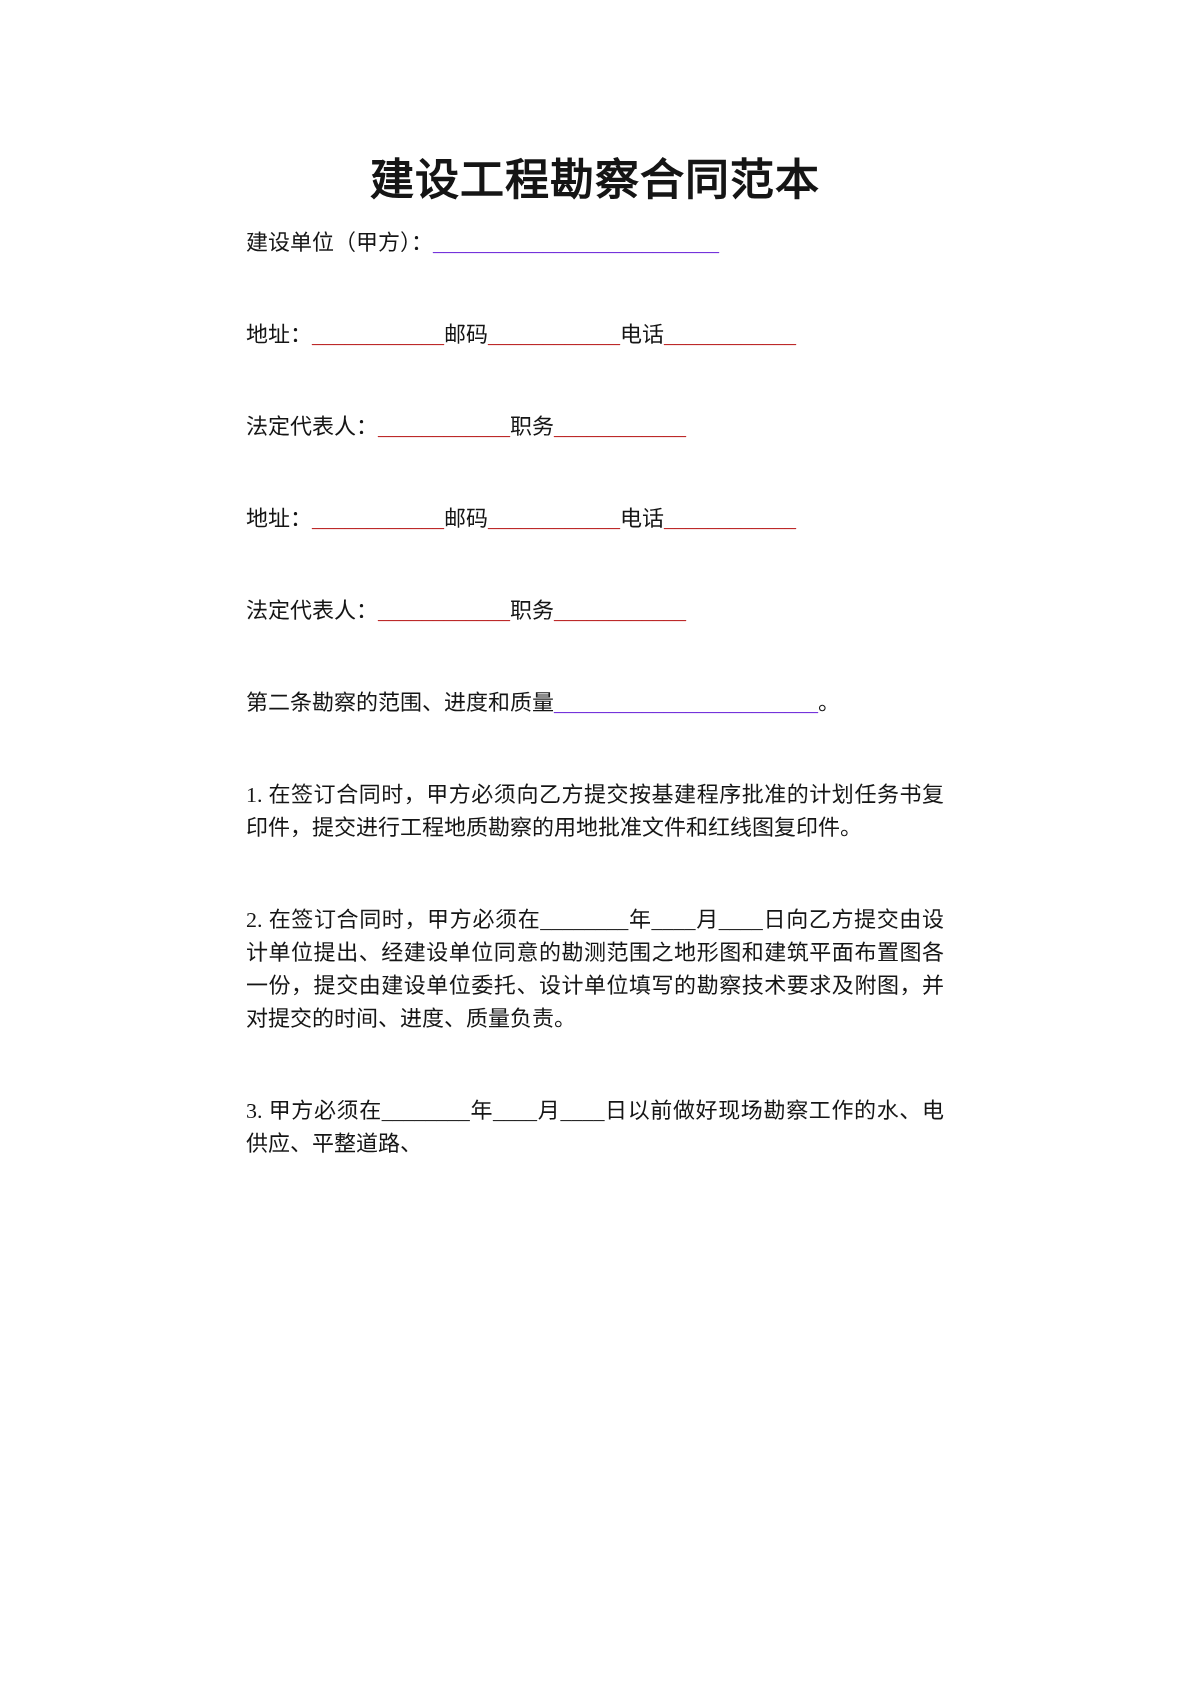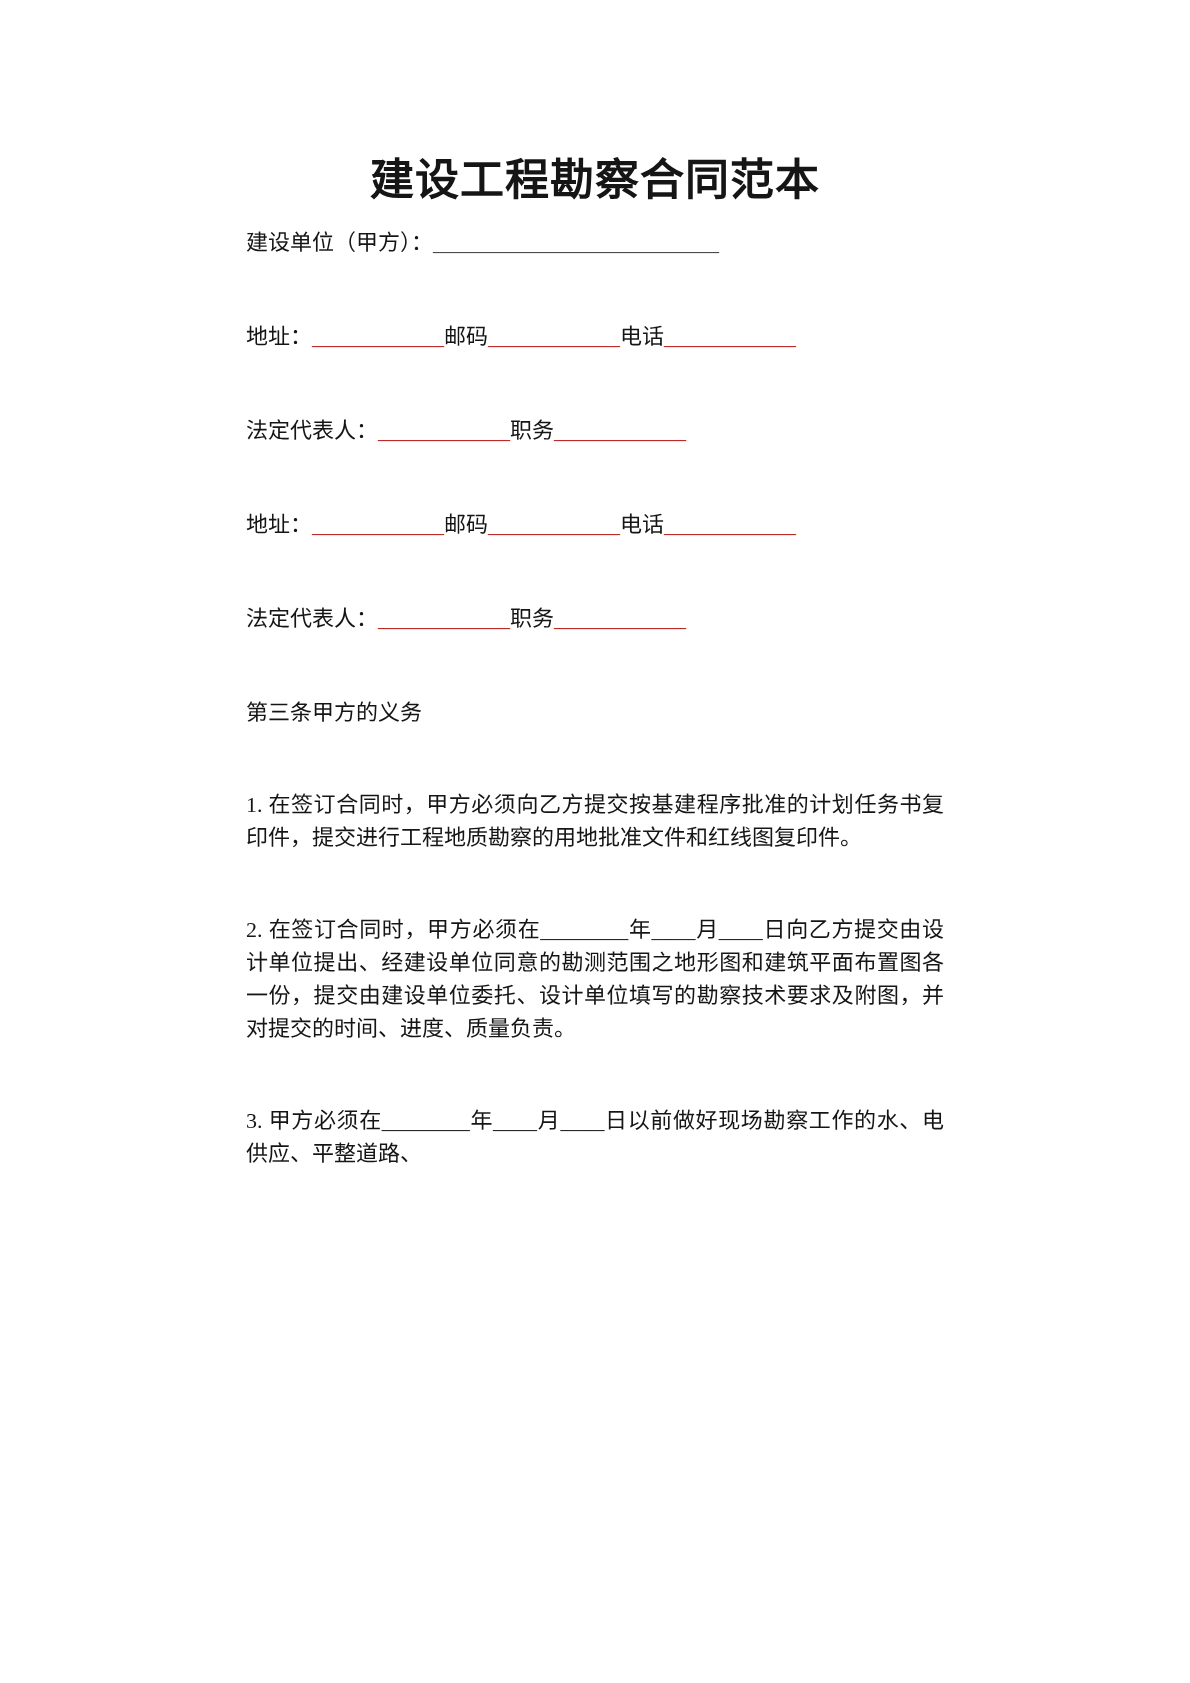--- a/index.html
+++ b/index.html
@@ -35,23 +35,23 @@
   }
   .para {
     text-align: justify;
   }
   .blank {
     color: #b91c1c;
     letter-spacing: 0;
     white-space: nowrap;
   }
   .blank-light {
-    color: #404040;
+    color: #6d28d9;
   }
-  .label { color: #151515; font-family: Liberation Mono, monospace; }
+  .label { color: #151515; }
 </style>
 </head>
 <body>
 
 <div class="page">
 
   <h1 class="doc-title">建设工程勘察合同范本</h1>
 
   <div class="block"><span class="label">建设单位（甲方）：</span><span class="blank blank-light">__________________________</span></div>
 
@@ -59,22 +59,22 @@
 
   <div class="block"><span class="label">法定代表人：</span><span class="blank">____________</span><span class="label">职务</span><span class="blank">____________</span></div>
 
 
   <div class="block"><span class="label">地址：</span><span class="blank">____________</span><span class="label">邮码</span><span class="blank">____________</span><span class="label">电话</span><span class="blank">____________</span></div>
 
   <div class="block"><span class="label">法定代表人：</span><span class="blank">____________</span><span class="label">职务</span><span class="blank">____________</span></div>
 
 
 
+  <div class="block"><span class="label">第二条勘察的范围、进度和质量</span><span class="blank blank-light">________________________</span><span class="label">。</span></div>
 
-  <div class="block">第三条甲方的义务</div>
 
   <div class="block para">1. 在签订合同时，甲方必须向乙方提交按基建程序批准的计划任务书复印件，提交进行工程地质勘察的用地批准文件和红线图复印件。</div>
 
   <div class="block para">2. 在签订合同时，甲方必须在________年____月____日向乙方提交由设计单位提出、经建设单位同意的勘测范围之地形图和建筑平面布置图各一份，提交由建设单位委托、设计单位填写的勘察技术要求及附图，并对提交的时间、进度、质量负责。</div>
 
   <div class="block para">3. 甲方必须在________年____月____日以前做好现场勘察工作的水、电供应、平整道路、</div>
 
 </div>
 
 </body></html>

